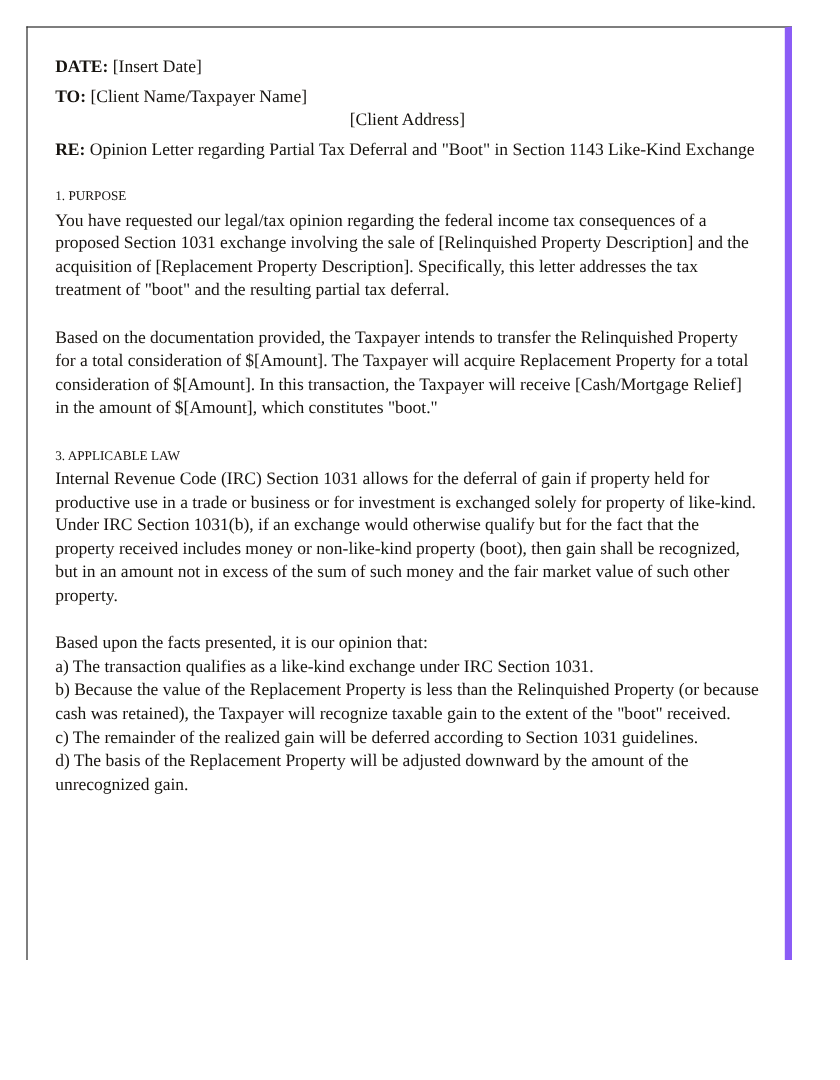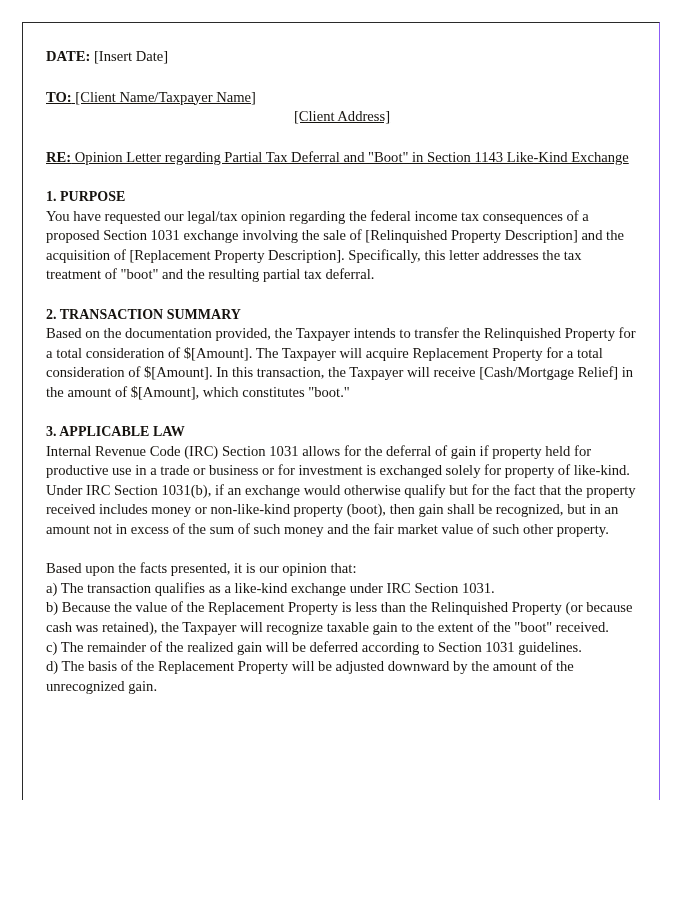--- a/index.html
+++ b/index.html
@@ -19,48 +19,48 @@
   #page-sheet {
     position: absolute;
     left: 22px;
     top: 22px;
     width: 638px;          
     height: 778px;         
     box-sizing: border-box;
     background: #ffffff;
     border-left: 1px solid #2a2a2a;
     border-top: 1px solid #2a2a2a;
-    border-right: 1px solid #8b5cf6;
+    border-right: 6px solid #8b5cf6;
     border-bottom: none;
     overflow: hidden;
   }
 
   #page-body {
     padding: 24px 21px 0 23px;
   }
 
   .blk {
     font-size: 14.6px;
     line-height: 19.6px;
     color: #16130f;
     margin: 0;
     text-align: left;
     -webkit-font-smoothing: antialiased;
   }
 
   
-  .gap-lg { margin-top: 21px; text-decoration: underline; }
+  .gap-lg { margin-top: 5px; }
 
   .lbl {
     font-weight: bold;
   }
 
   .heading {
-    font-weight: bold;
-    font-size: 14px;
+    font-weight: normal;
+    font-size: 11px;
     line-height: 19.6px;
     margin: 0;
     color: #16130f;
   }
 
   .section { margin-top: 19.6px; }
   .section .heading + .blk { margin-top: 0; }
 
   .addr-line { display: block; text-align: center; }
 </style>
@@ -76,21 +76,20 @@
 
     <p class="blk gap-lg"><span class="lbl">RE:</span><span> Opinion Letter regarding Partial Tax Deferral and "Boot" in Section 1143 Like-Kind Exchange</span></p>
 
 
     <div class="section">
       <p class="heading">1. PURPOSE</p>
       <p class="blk">You have requested our legal/tax opinion regarding the federal income tax consequences of a proposed Section 1031 exchange involving the sale of [Relinquished Property Description] and the acquisition of [Replacement Property Description]. Specifically, this letter addresses the tax treatment of "boot" and the resulting partial tax deferral.</p>
     </div>
 
     <div class="section">
-      <p class="heading">2. TRANSACTION SUMMARY</p>
       <p class="blk">Based on the documentation provided, the Taxpayer intends to transfer the Relinquished Property for a total consideration of $[Amount]. The Taxpayer will acquire Replacement Property for a total consideration of $[Amount]. In this transaction, the Taxpayer will receive [Cash/Mortgage Relief] in the amount of $[Amount], which constitutes "boot."</p>
     </div>
 
     <div class="section">
       <p class="heading">3. APPLICABLE LAW</p>
       <p class="blk">Internal Revenue Code (IRC) Section 1031 allows for the deferral of gain if property held for productive use in a trade or business or for investment is exchanged solely for property of like-kind. Under IRC Section 1031(b), if an exchange would otherwise qualify but for the fact that the property received includes money or non-like-kind property (boot), then gain shall be recognized, but in an amount not in excess of the sum of such money and the fair market value of such other property.</p>
     </div>
 
     <div class="section">
       <p class="blk">Based upon the facts presented, it is our opinion that:</p>

